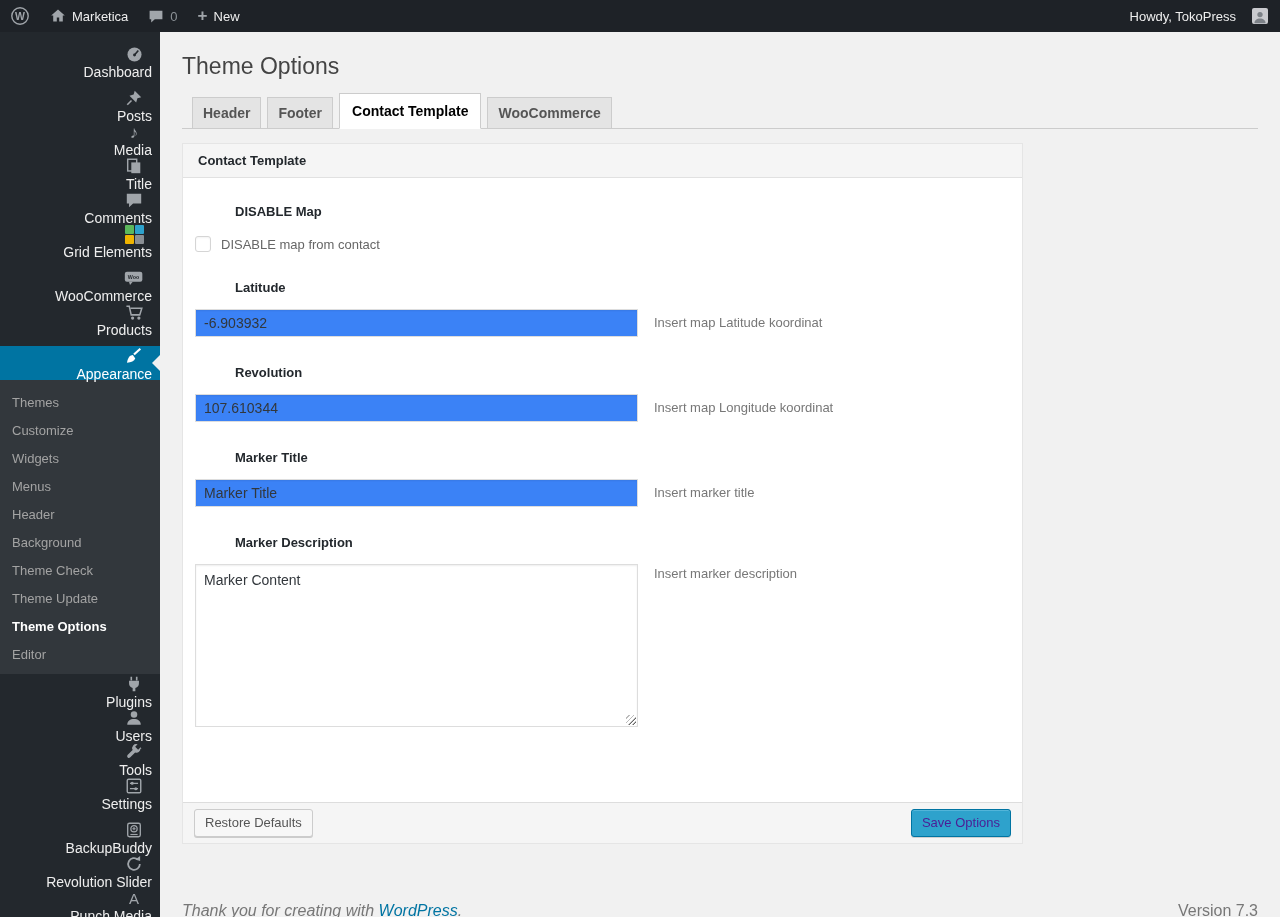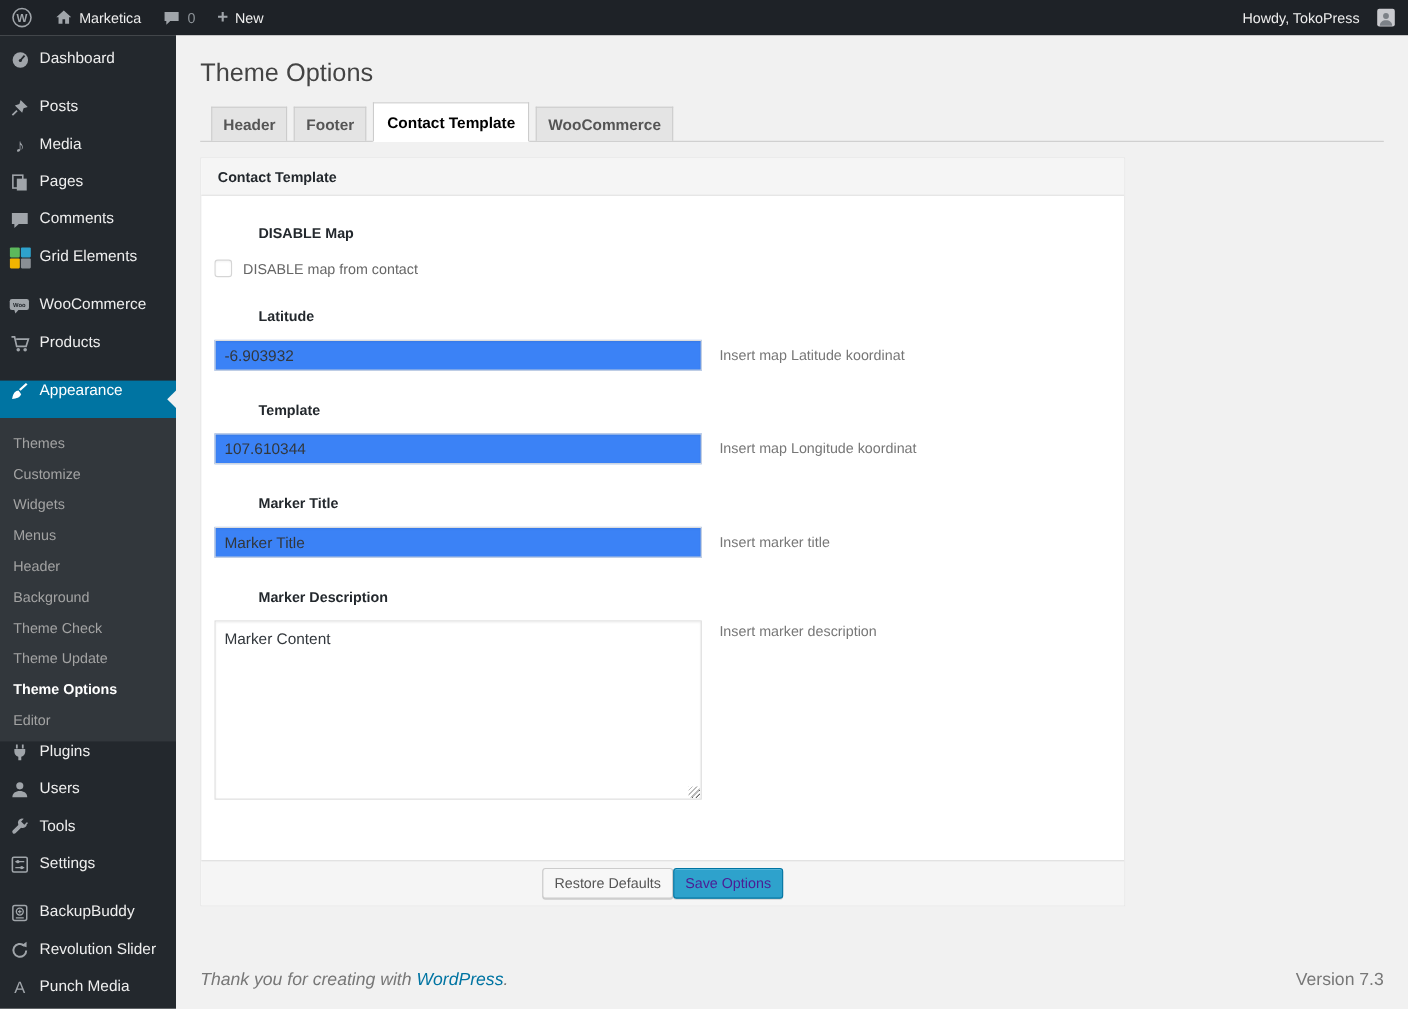--- a/index.html
+++ b/index.html
@@ -25,22 +25,22 @@
   .howdy { display:flex; align-items:center; gap:16px; padding:0 12px; height:100%; cursor:pointer; }
   .avatar { width:16px; height:16px; background:#c9cace; border-radius:2px; display:flex; align-items:flex-end; justify-content:center; overflow:hidden; }
 
   
   .sidebar {
     position:absolute; top:32px; left:0; width:160px; height:885px;
     background:#23282d; color:#eee; z-index:30;
   }
   .menu { list-style:none; margin:0; padding:12px 0 0 0; }
   .menu-item {
-    display:flex; align-items:flex-start; height:34px; padding:0 8px;
-    font-size:14px; cursor:pointer; position:relative;
+    display:flex; align-items:flex-end; height:34px; padding:0 8px;
+    font-size:14px; cursor:pointer; position:relative;flex-direction:column;
   }
   .menu-item.sep { margin-top:10px; }
   .mi-icon { width:20px; height:20px; margin:0 8px 0 0; color:#a0a5aa; display:flex; align-items:center; justify-content:center; flex:0 0 20px; font-size:17px; line-height:1; }
   .mi-label { white-space:nowrap; }
   .menu-item.active { background:#0074a2; color:#fff; }
   .menu-item.active .mi-icon { color:#fff; }
   .menu-item.active::after {
     content:""; position:absolute; right:0; top:50%; margin-top:-8px;
     border:8px solid transparent; border-right-color:#f1f1f1;
   }
@@ -101,21 +101,21 @@
   }
   .resize-grip {
     position:absolute; right:2px; bottom:2px; width:10px; height:10px; pointer-events:none;
     background:repeating-linear-gradient(135deg, transparent 0 2px, #bbb 2px 3px);
   }
   .help { margin-left:16px; font-size:13px; color:#777; line-height:16px; }
   .field-row.top .help { margin-top:2px; }
 
   .panel-footer {
     background:#f5f5f5; border-top:1px solid #ddd; height:41px;
-    display:flex; align-items:center; justify-content:center; padding:0 11px;
+    display:flex; align-items:center; justify-content:space-between; padding:0 11px;margin-top:20px;
   }
   .button {
     display:inline-block; font-size:13px; line-height:26px; height:28px; padding:0 10px;
     border-radius:3px; border:1px solid #ccc; background:#f7f7f7; color:#555;
     box-shadow:0 1px 0 #ccc; cursor:pointer;
     font-family:"Liberation Sans", sans-serif;
   }
   .button-primary {
     background:#2ea2cc; border-color:#0074a2; color:#4c1d95;
     box-shadow:inset 0 1px 0 rgba(120,200,230,.5), 0 1px 0 rgba(0,0,0,.15);
@@ -202,21 +202,21 @@
       <span class="mi-icon">♪</span>
         <span class="mi-label">Media</span>
     </li>
     <li class="menu-item">
       <span class="mi-icon">
         <svg width="18" height="18" viewBox="0 0 20 20">
             <rect x="3" y="2.5" width="10" height="13" fill="none" stroke="currentColor" stroke-width="1.6"></rect>
             <rect x="7" y="6" width="10" height="12" fill="currentColor"></rect>
           </svg>
       </span>
-        <span class="mi-label">Pages</span>
+        <span class="mi-label">Title</span>
     </li>
     <li class="menu-item">
       <span class="mi-icon">
         <svg width="18" height="18" viewBox="0 0 20 20">
             <path fill="currentColor" d="M2 3h16v11H9l-4.5 4v-4H2z"></path>
           </svg>
       </span>
         <span class="mi-label">Comments</span>
     </li>
     <li class="menu-item">
@@ -361,21 +361,21 @@
 
       <div class="field">
         <div class="field-label">Latitude</div>
         <div class="field-row">
           <input class="text-input" type="text" value="-6.903932" style="">
           <span class="help">Insert map Latitude koordinat</span>
         </div>
       </div>
 
       <div class="field">
-        <div class="field-label">Template</div>
+        <div class="field-label">Revolution</div>
         <div class="field-row">
           <input class="text-input" type="text" value="107.610344" style="">
           <span class="help">Insert map Longitude koordinat</span>
         </div>
       </div>
 
       <div class="field">
         <div class="field-label">Marker Title</div>
         <div class="field-row">
           <input class="text-input" type="text" value="Marker Title" style="">

